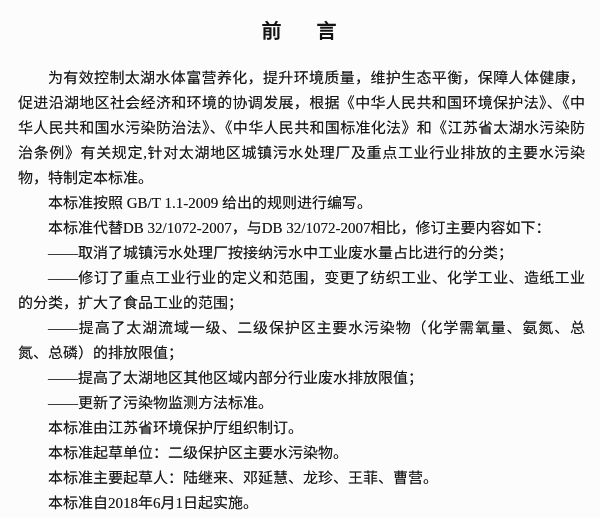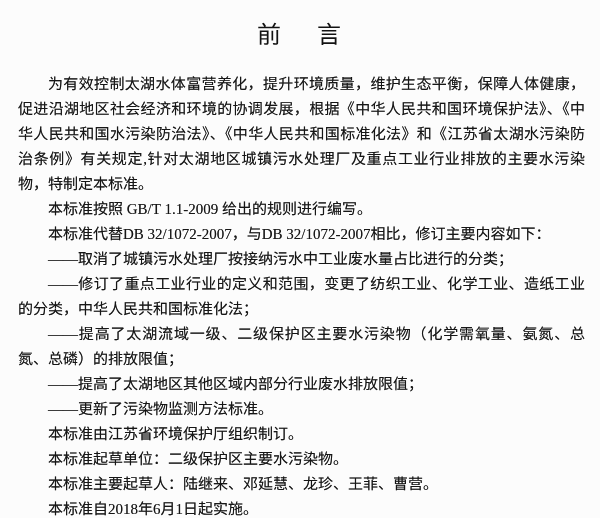--- a/index.html
+++ b/index.html
@@ -17,22 +17,22 @@
   .page {
     width: 600px;
     height: 518px;
     background: #fcfcfc;
     box-sizing: border-box;
   }
   .doc-title {
     margin: 0;
     padding-top: 15px;
     text-align: center;
-    font-size: 24px;
-    font-weight: normal;
+    font-size: 20px;
+    font-weight: bold;
     letter-spacing: 2px;
     word-spacing: 26px;  
     white-space: pre;
     color: #121212;
   }
   .content {
     margin: 22px 15px 0 18px;
     font-size: 15px;
     line-height: 25px;
     text-align: justify;
@@ -51,21 +51,21 @@
 
 <div class="page">
 
   <h1 class="doc-title">前 言</h1>
 
   <div class="content">
     <p>为有效控制太湖水体富营养化，提升环境质量，维护生态平衡，保障人体健康，促进沿湖地区社会经济和环境的协调发展，根据《中华人民共和国环境保护法》、《中华人民共和国水污染防治法》、《中华人民共和国标准化法》和《江苏省太湖水污染防治条例》有关规定,针对太湖地区城镇污水处理厂及重点工业行业排放的主要水污染物，特制定本标准。</p>
     <p>本标准按照 GB/T 1.1-2009 给出的规则进行编写。</p>
     <p>本标准代替DB 32/1072-2007，与DB 32/1072-2007相比，修订主要内容如下：</p>
     <p>——取消了城镇污水处理厂按接纳污水中工业废水量占比进行的分类；</p>
-    <p>——修订了重点工业行业的定义和范围，变更了纺织工业、化学工业、造纸工业的分类，中华人民共和国标准化法；</p>
+    <p>——修订了重点工业行业的定义和范围，变更了纺织工业、化学工业、造纸工业的分类，扩大了食品工业的范围；</p>
     <p>——提高了太湖流域一级、二级保护区主要水污染物（化学需氧量、氨氮、总氮、总磷）的排放限值；</p>
     <p>——提高了太湖地区其他区域内部分行业废水排放限值；</p>
     <p>——更新了污染物监测方法标准。</p>
     <p>本标准由江苏省环境保护厅组织制订。</p>
     <p>本标准起草单位：二级保护区主要水污染物。</p>
     <p>本标准主要起草人：陆继来、邓延慧、龙珍、王菲、曹营。</p>
     <p>本标准自2018年6月1日起实施。</p>
     <p>本标准由江苏省环境保护厅解释。</p>
   </div>
 

